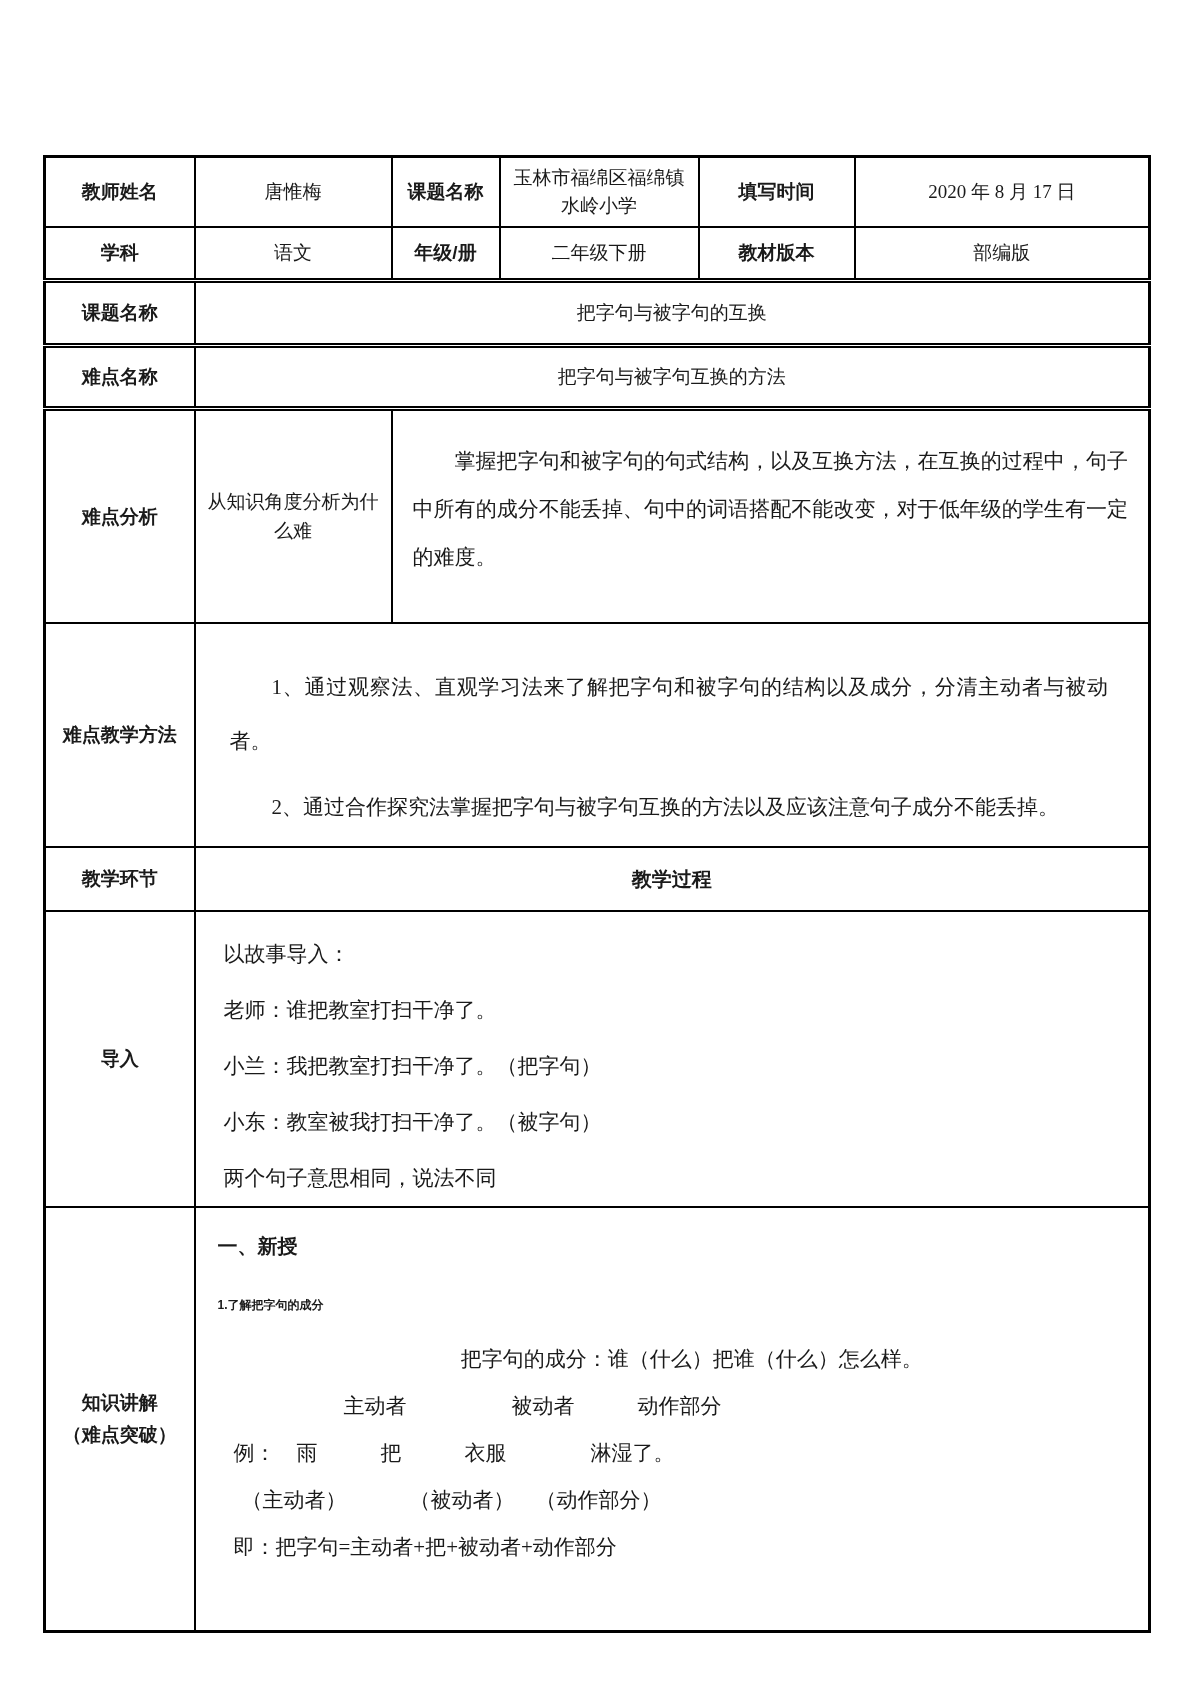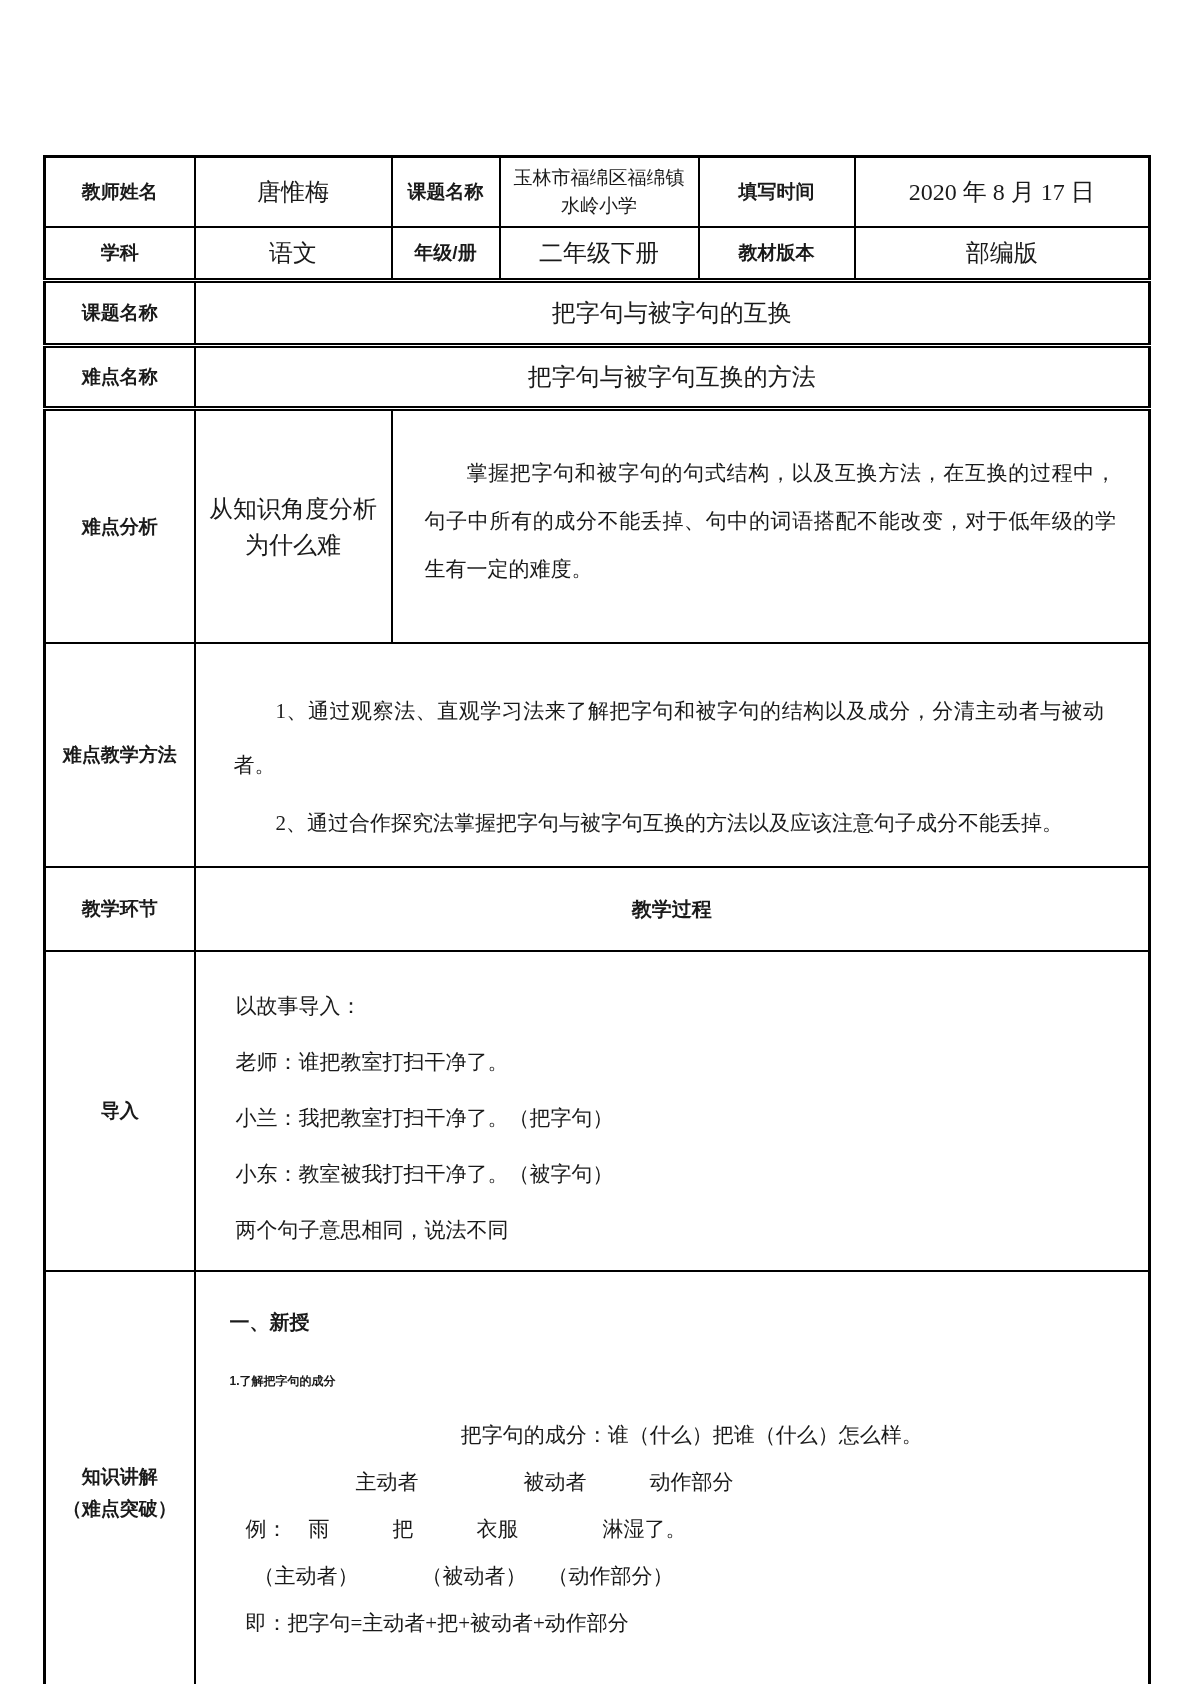--- a/index.html
+++ b/index.html
@@ -6,49 +6,49 @@
   body{
     width:1191px;height:1684px;background:#ffffff;color:#1a1a1a;
     font-family:"Liberation Serif","DejaVu Serif",serif;
     position:relative;overflow:hidden;
   }
   .sheet{position:absolute;left:43px;top:155px;width:1105px;}
   table.plan{
     border-collapse:collapse;table-layout:fixed;width:1105px;
     border:3px solid #000;
   }
-  td{border:2px solid #000;padding:12px;vertical-align:middle;overflow:hidden;}
+  td{border:2px solid #000;padding:0;vertical-align:middle;overflow:hidden;}
   tr.dbl > td{border-top:5px double #000;}
   
   .lab{
     font-family:"Liberation Sans","DejaVu Sans",sans-serif;
     font-weight:bold;text-align:center;font-size:19px;line-height:1.55;
     padding:2px 4px;
   }
   
-  .val{text-align:center;font-size:24px;line-height:1.5;padding:2px 6px;}
+  .val{text-align:center;font-size:19px;line-height:1.5;padding:2px 6px;}
   .val.sm{font-size:19px;padding:0 12px;}
   
   tr.r1 td{height:64px;}
   tr.r2 td{height:46px;}
   tr.r3 td{height:56px;}
   tr.r4 td{height:54px;}
   tr.r5 td{height:207px;}
   tr.r6 td{height:194px;}
   tr.r7 td{height:58px;}
   tr.r8 td{height:250px;}
   tr.r9 td{height:418px;}
   
   .content{vertical-align:top;font-size:21px;text-align:left;}
   .analysis-text{
     padding:26px 20px 0 20px;text-indent:2em;text-align:justify;
     line-height:48px;
   }
   .methods{padding:24px 28px 0 22px;}
-  .methods p{margin:4px;text-indent:2em;line-height:54px;max-width:880px;text-align:justify;}
+  .methods p{margin:12px;text-indent:2em;line-height:54px;max-width:880px;text-align:justify;}
   .proc{font-family:"Liberation Sans","DejaVu Sans",sans-serif;font-weight:bold;font-size:20px;text-align:center;border-radius:29px;}
   .intro{padding:14px 20px 0 28px;}
   .intro div{line-height:56px;}
   .knowledge{padding:20px 20px 0 22px;}
   .k-heading{
     font-family:Liberation Serif, serif;
     font-weight:bold;font-size:20px;line-height:36px;margin:0 0 26px 0;
   }
   .k-sub{
     font-family:"Liberation Sans","DejaVu Sans",sans-serif;

